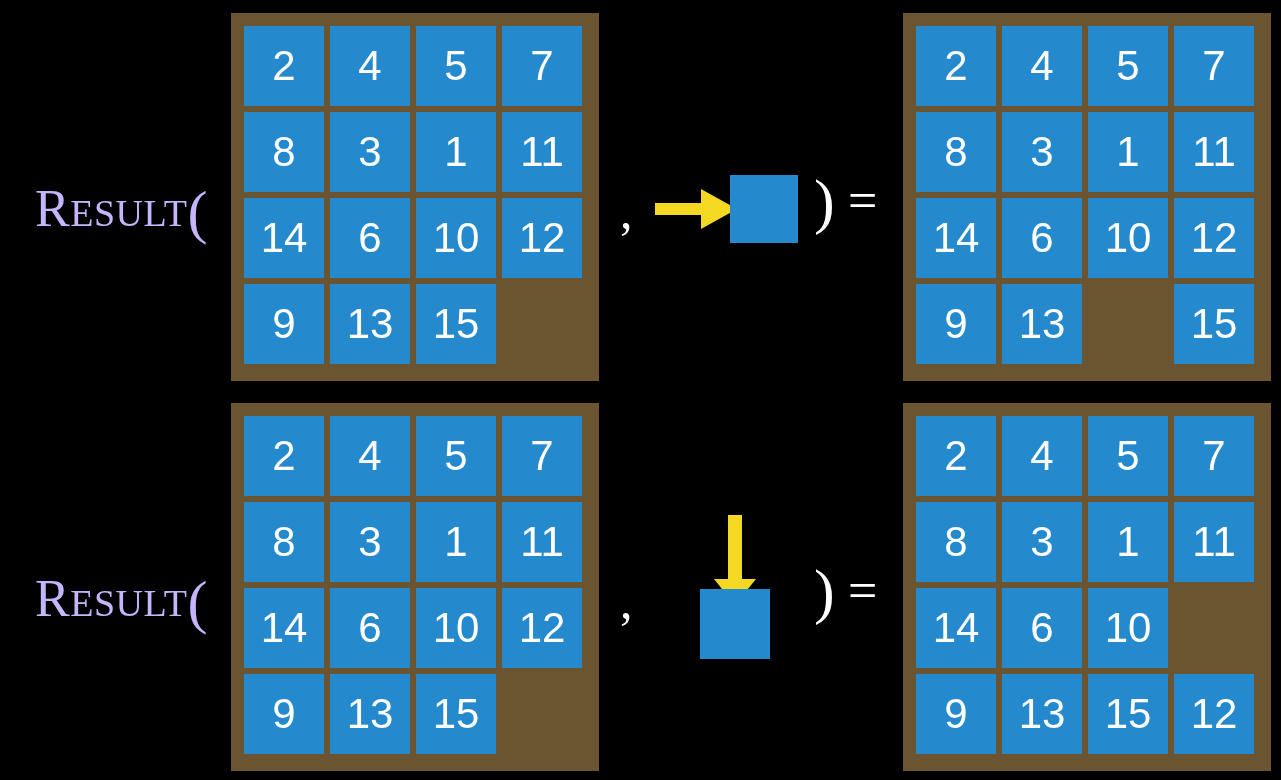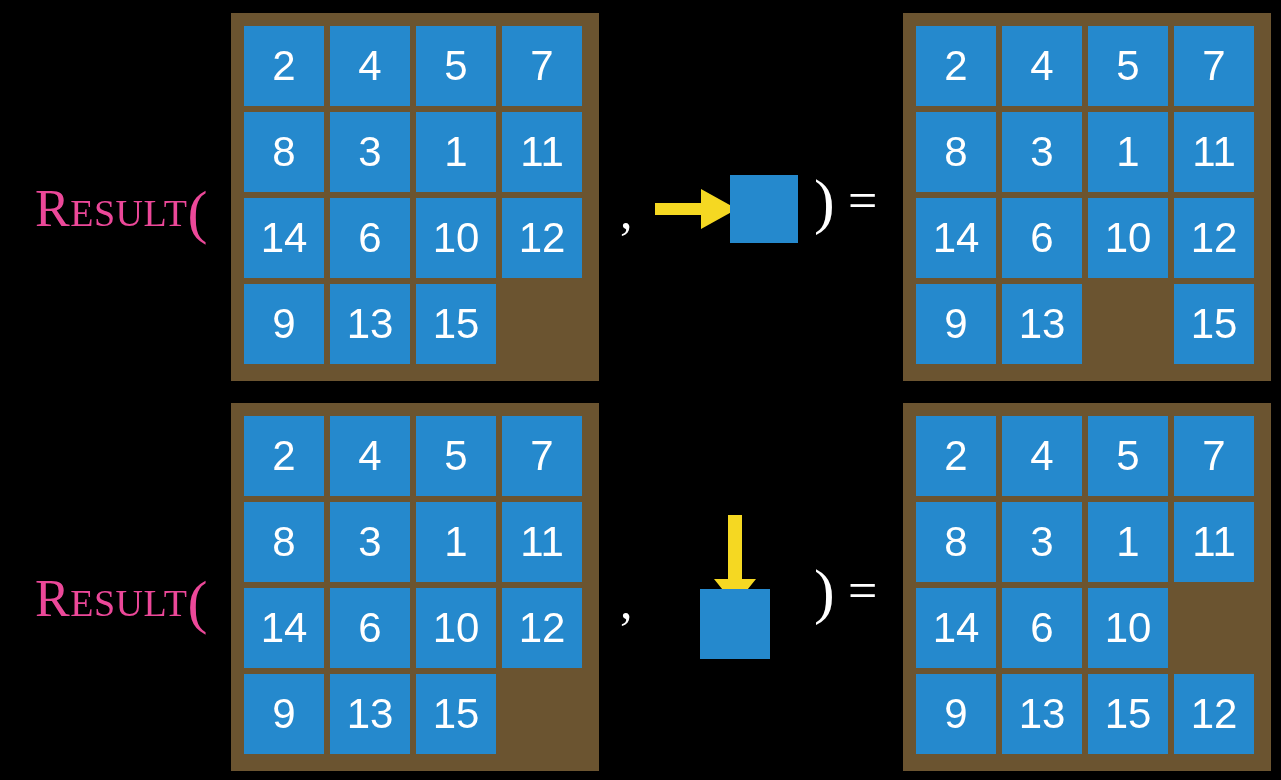--- a/index.html
+++ b/index.html
@@ -7,21 +7,21 @@
     width:1281px;height:780px;
     position:relative;overflow:hidden;
     font-family:"Liberation Serif", serif;
     background:#000000;
   }
   .stage{position:absolute;left:0;top:0;width:1281px;height:780px;}
 
   
   .result-label{
     position:absolute;
-    color:#ec4899;
+    color:#c4b5fd;
     font-family:"Liberation Serif", serif;
     white-space:nowrap;
     line-height:1;
     letter-spacing:0.5px;
     user-select:none;
   }
   .result-label .cap{font-size:52px;}
   .result-label .sc{font-size:38px;}
   .result-label .paren{font-size:60px;position:relative;top:6px;}
 

